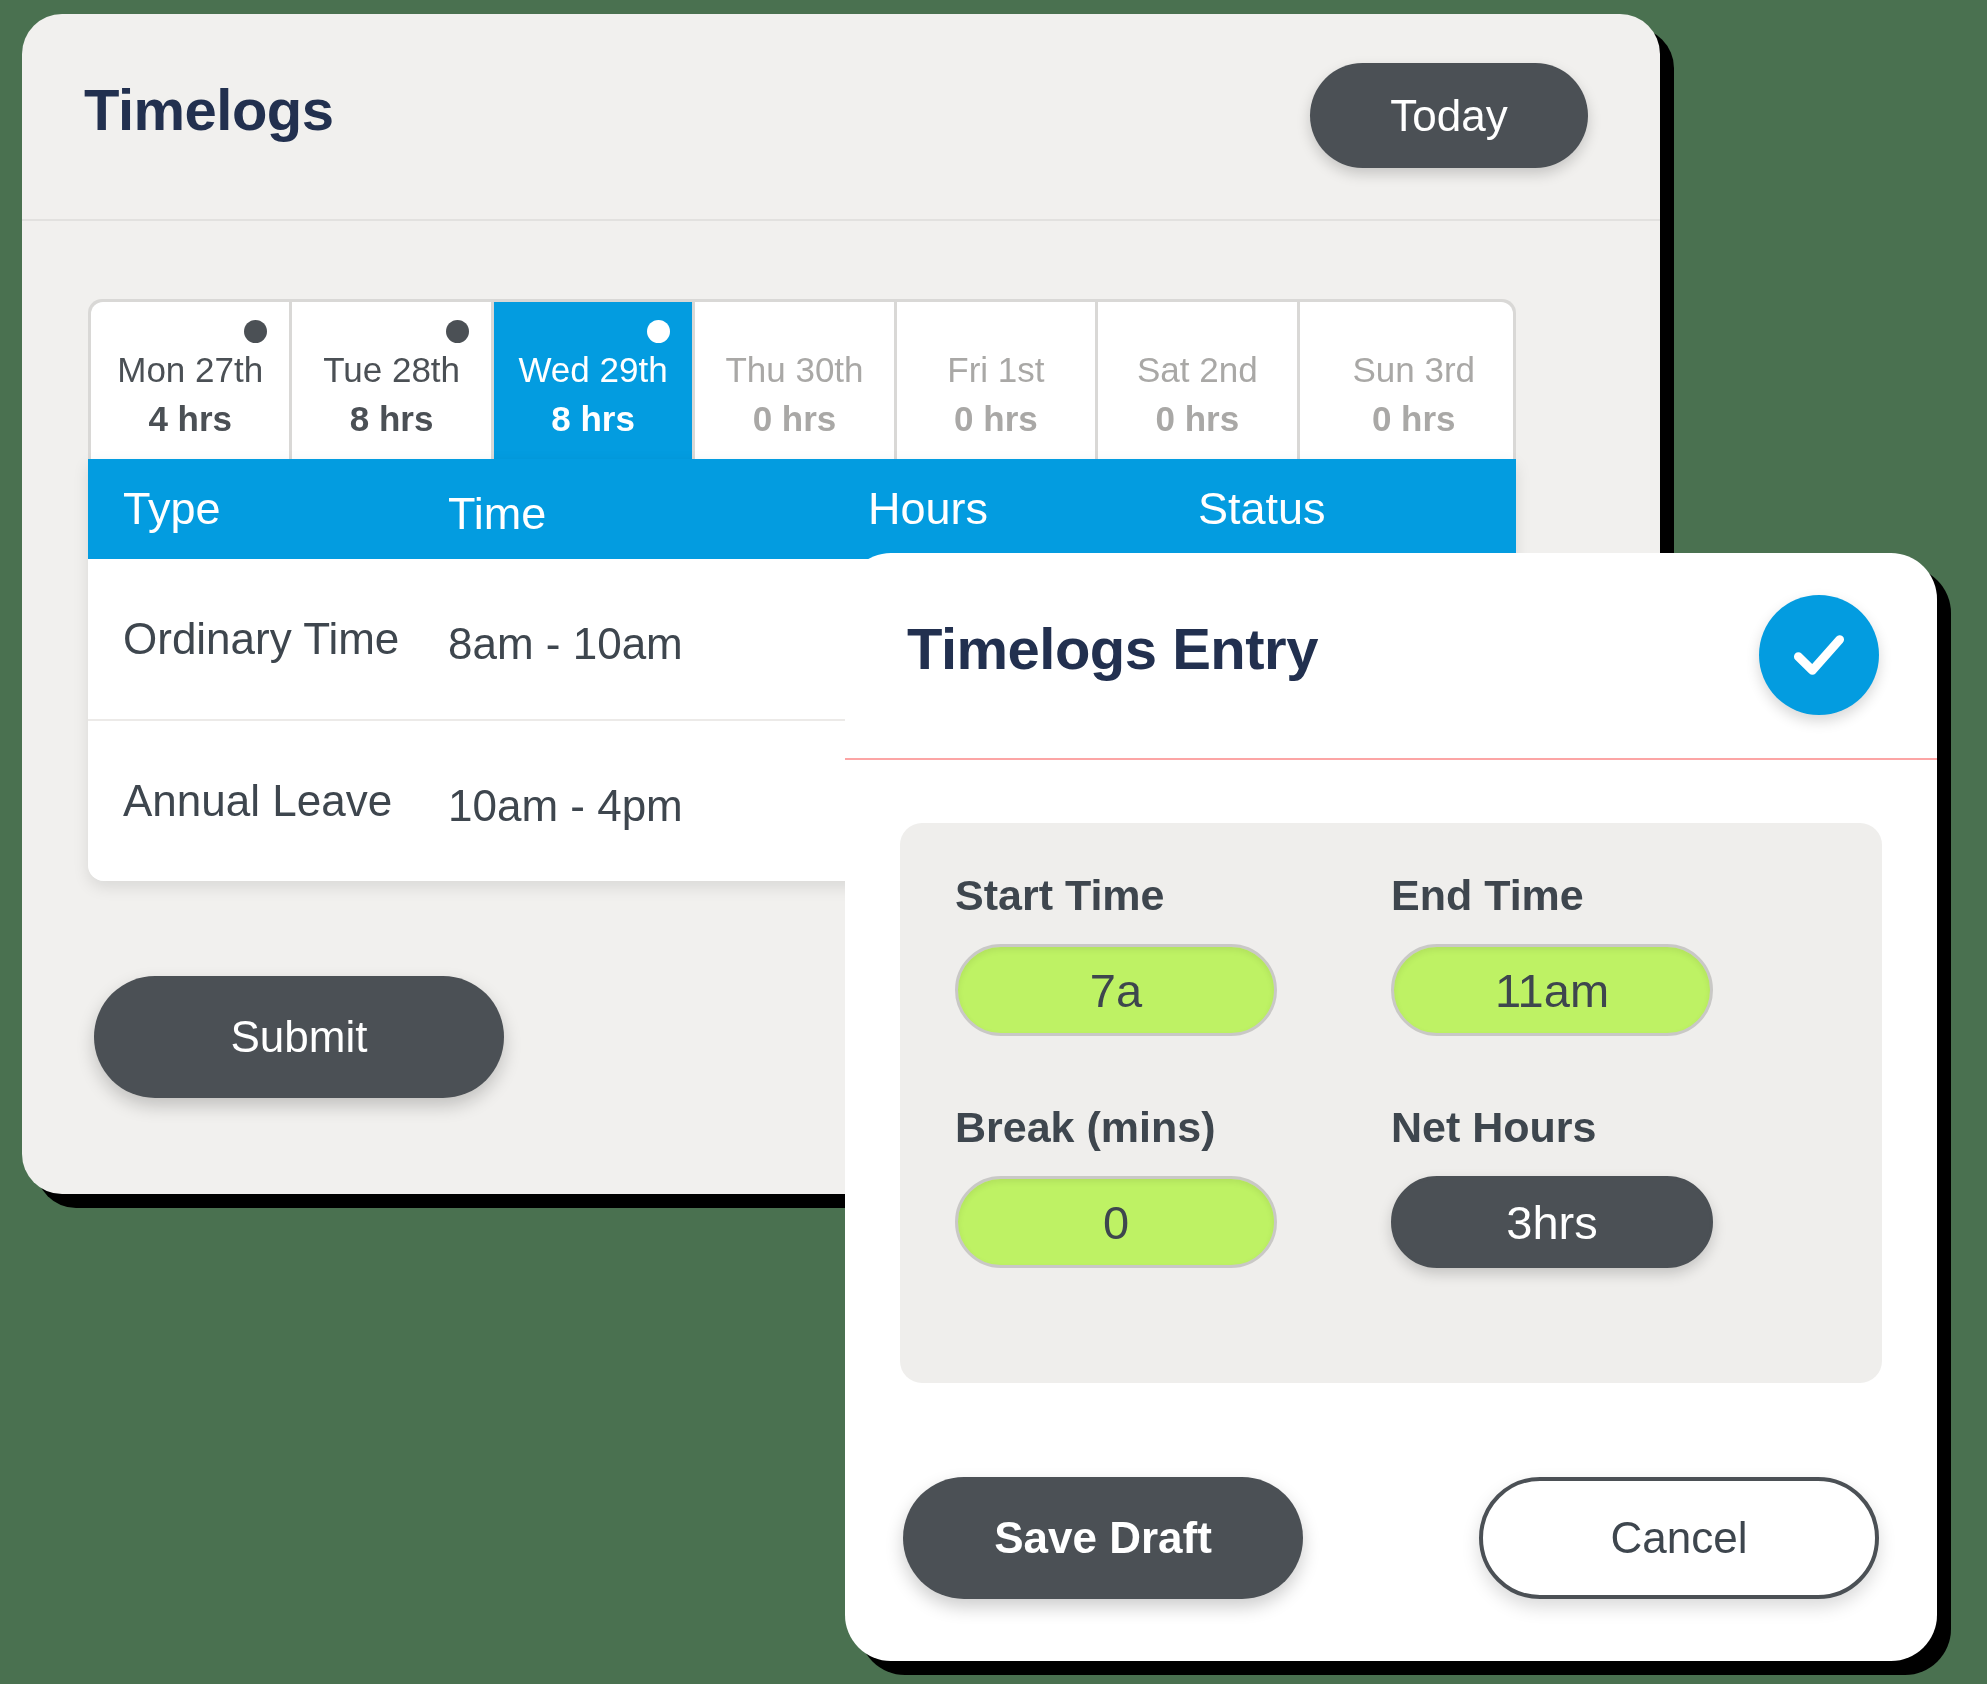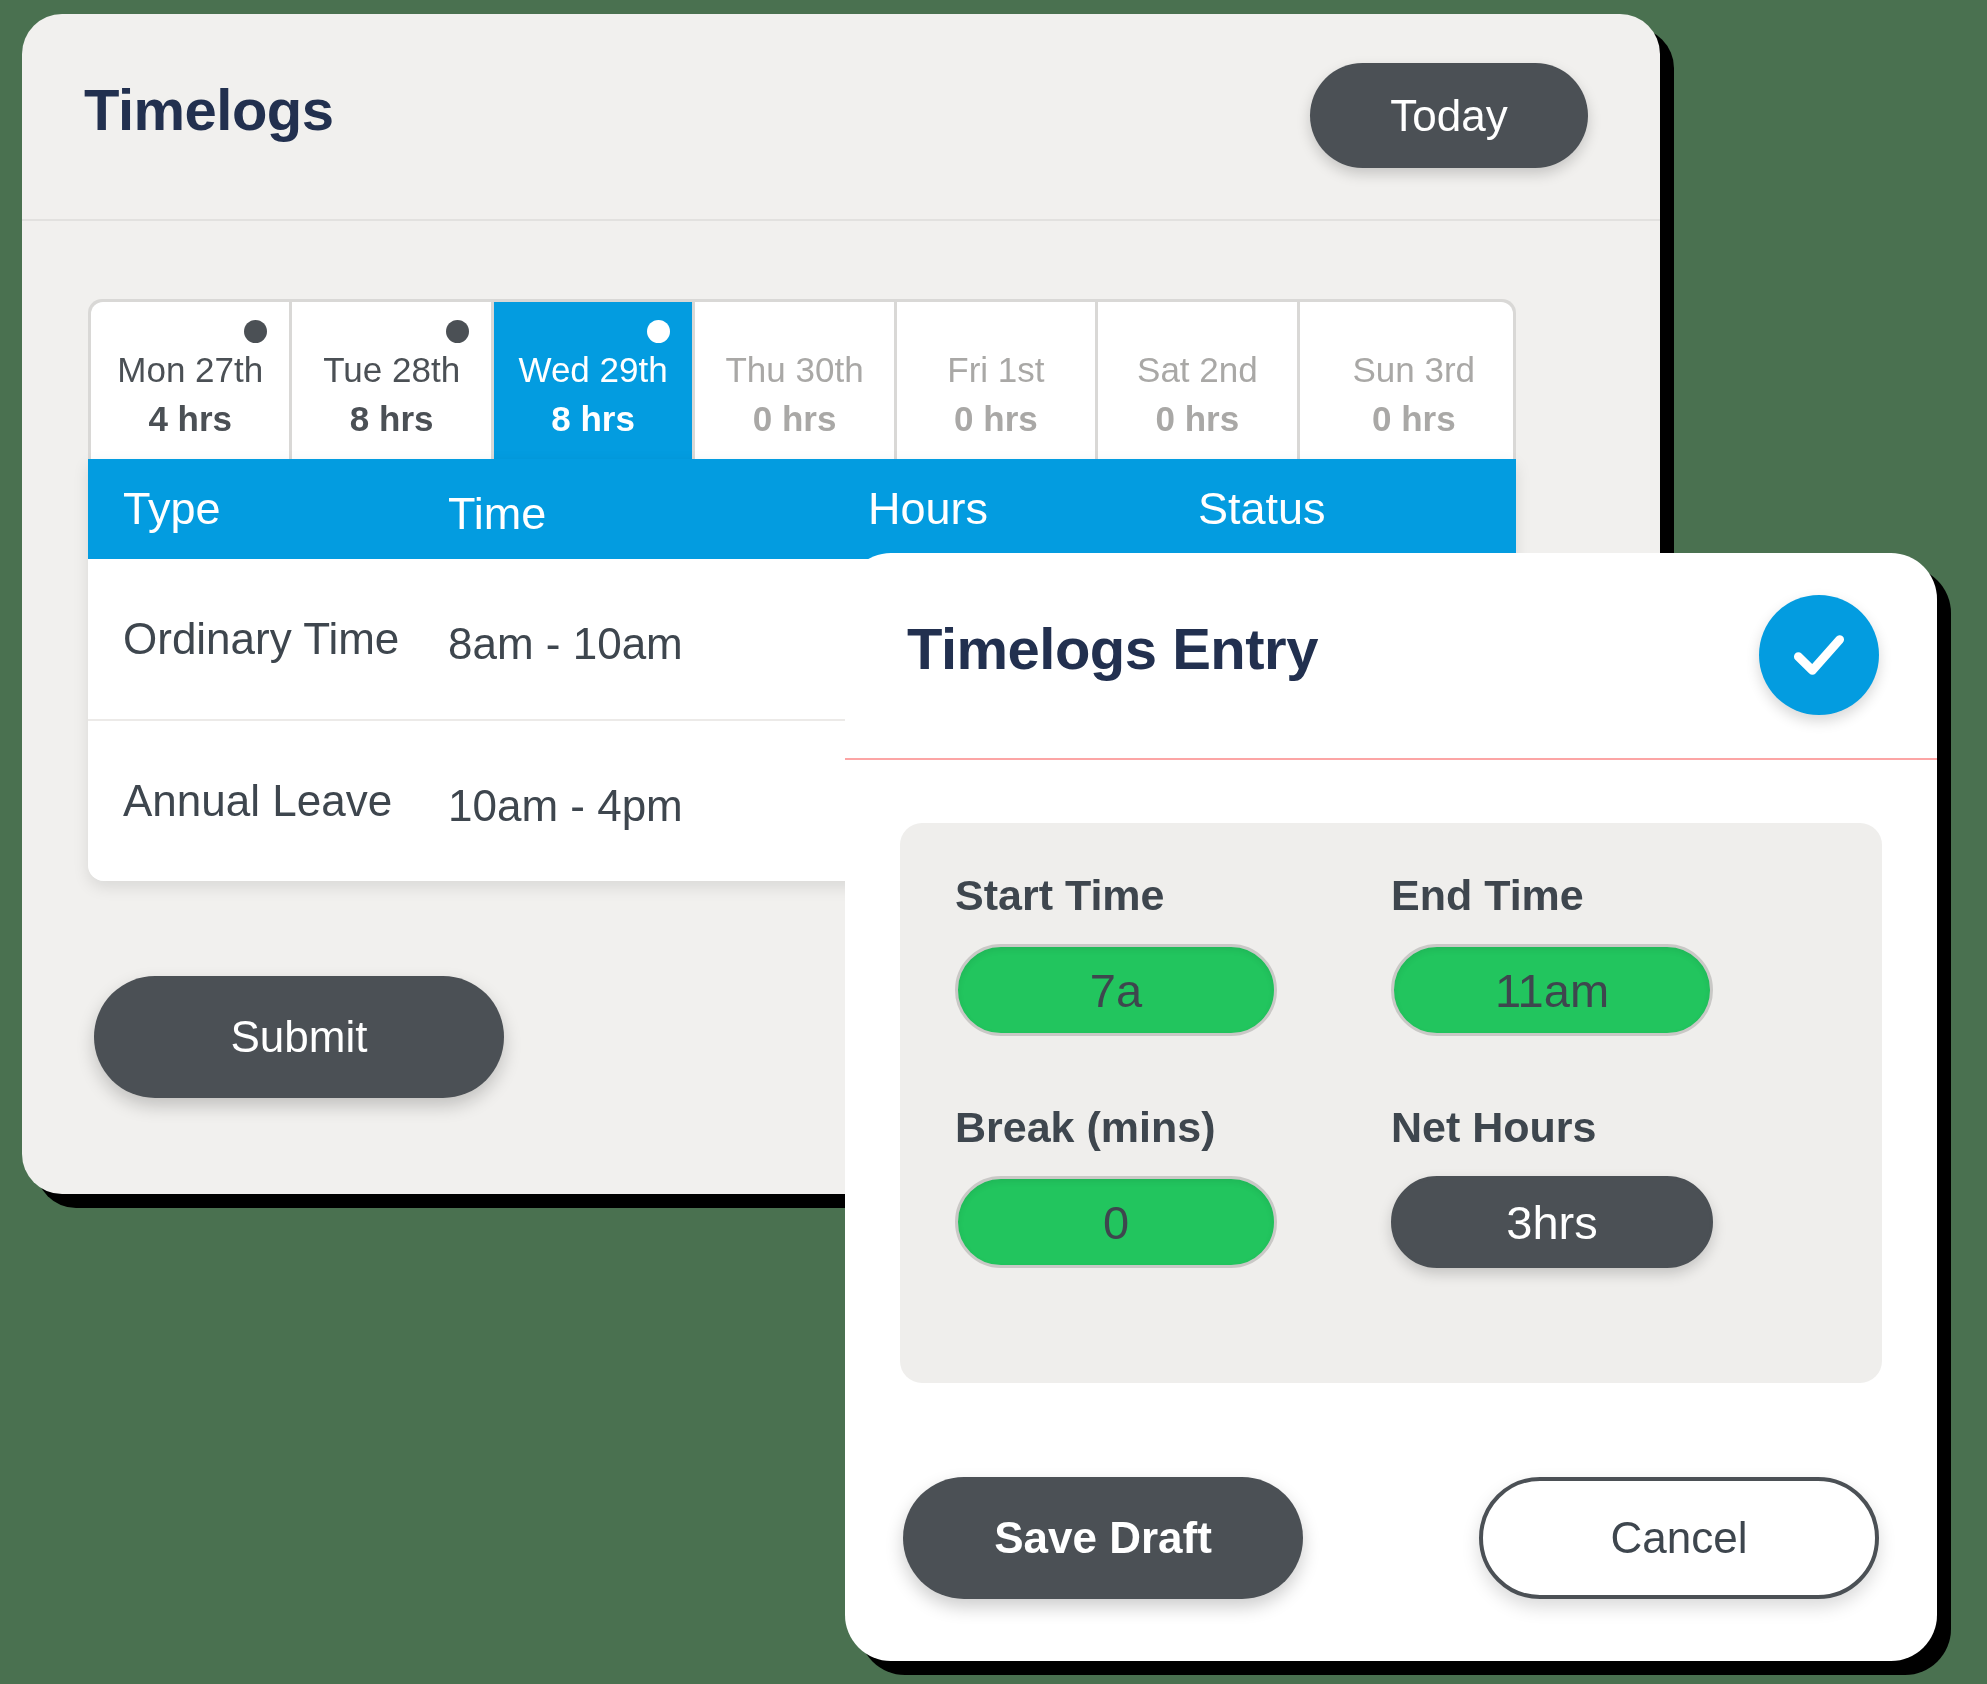--- a/index.html
+++ b/index.html
@@ -65,21 +65,20 @@
     position: absolute;
     left: 66px;
     top: 285px;
     width: 1428px;
     height: 190px;
     background: #d9d8d6;
     border-radius: 14px;
     padding: 3px;
     box-sizing: border-box;
     display: flex;
-    justify-content: flex-end;
   }
   .day-tab {
     flex: 1;
     position: relative;
     background: #ffffff;
     margin-right: 3px;
     display: flex;
     flex-direction: column;
     align-items: center;
     justify-content: center;
@@ -234,21 +233,21 @@
   .field-label {
     font-size: 43px;
     font-weight: 700;
     color: #3e464e;
     margin-bottom: 24px;
   }
   .pill-input {
     width: 322px;
     height: 92px;
     border-radius: 46px;
-    background: #22c55e;
+    background: #bef264;
     border: 3px solid #c9c8c6;
     display: flex;
     align-items: center;
     justify-content: center;
     font-size: 47px;
     color: #3e464e;
     box-sizing: border-box;
     box-shadow: inset 0 3px 6px rgba(0,0,0,0.07);
     cursor: text;
   }

